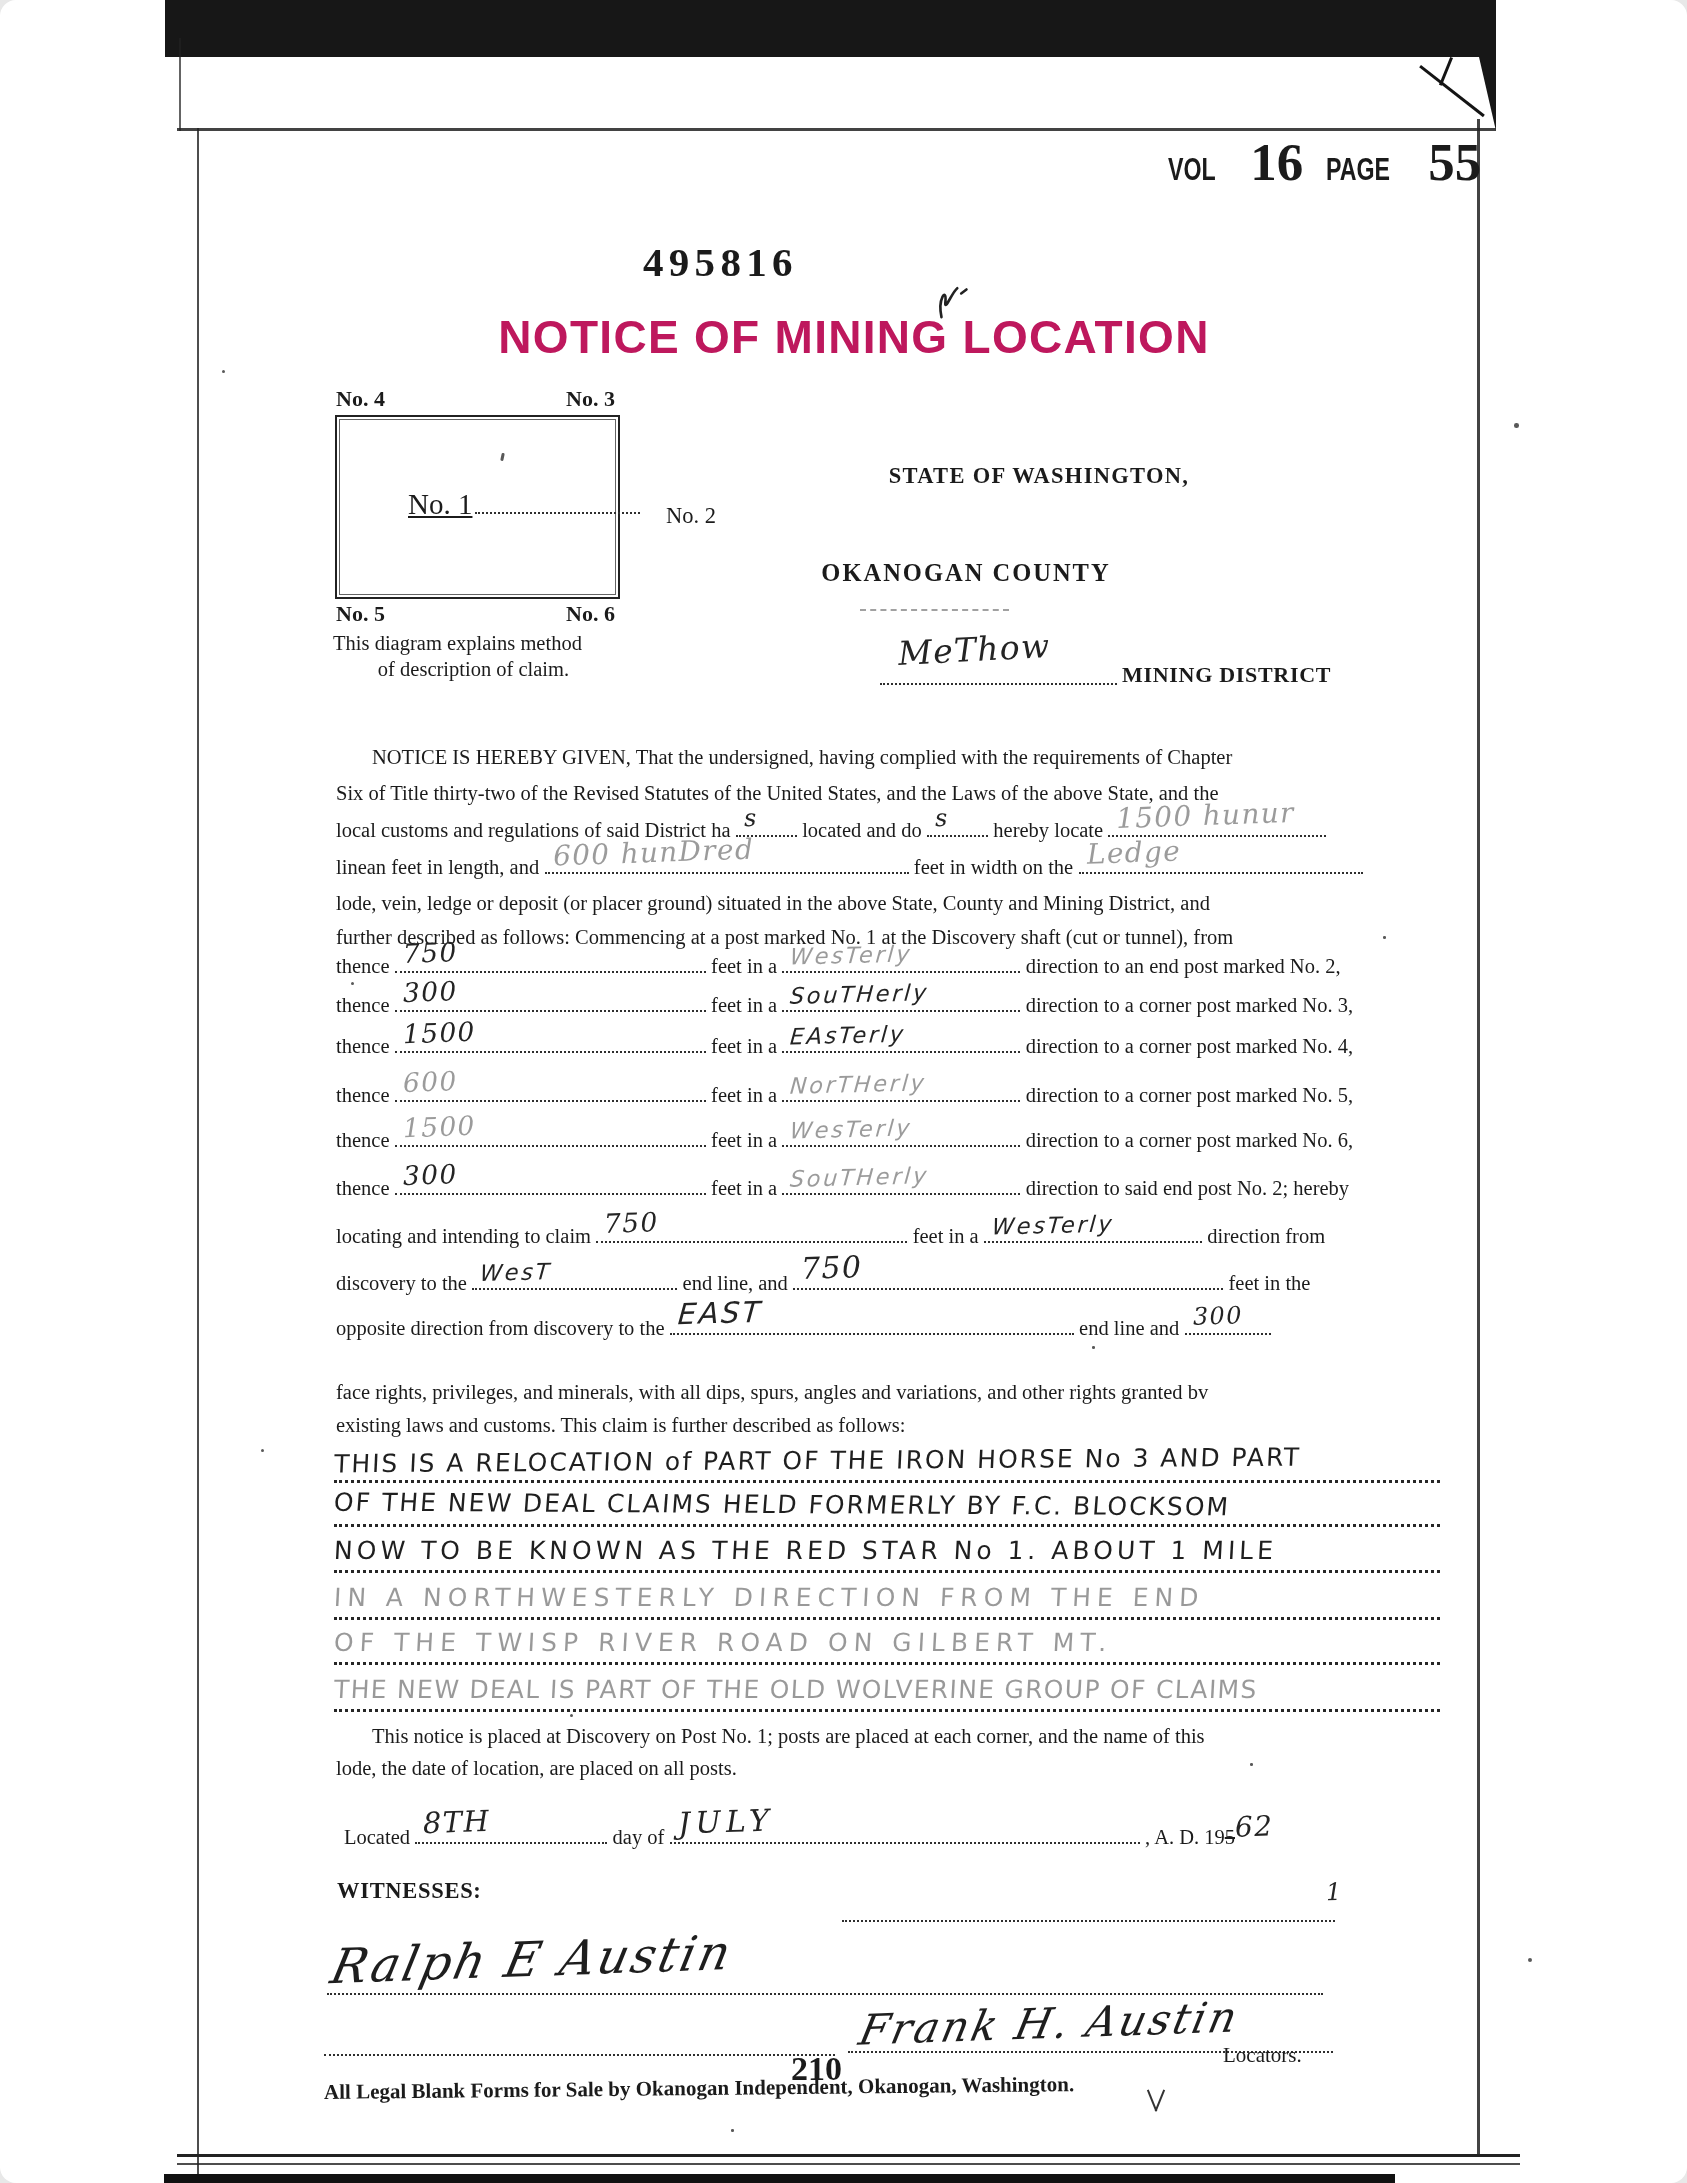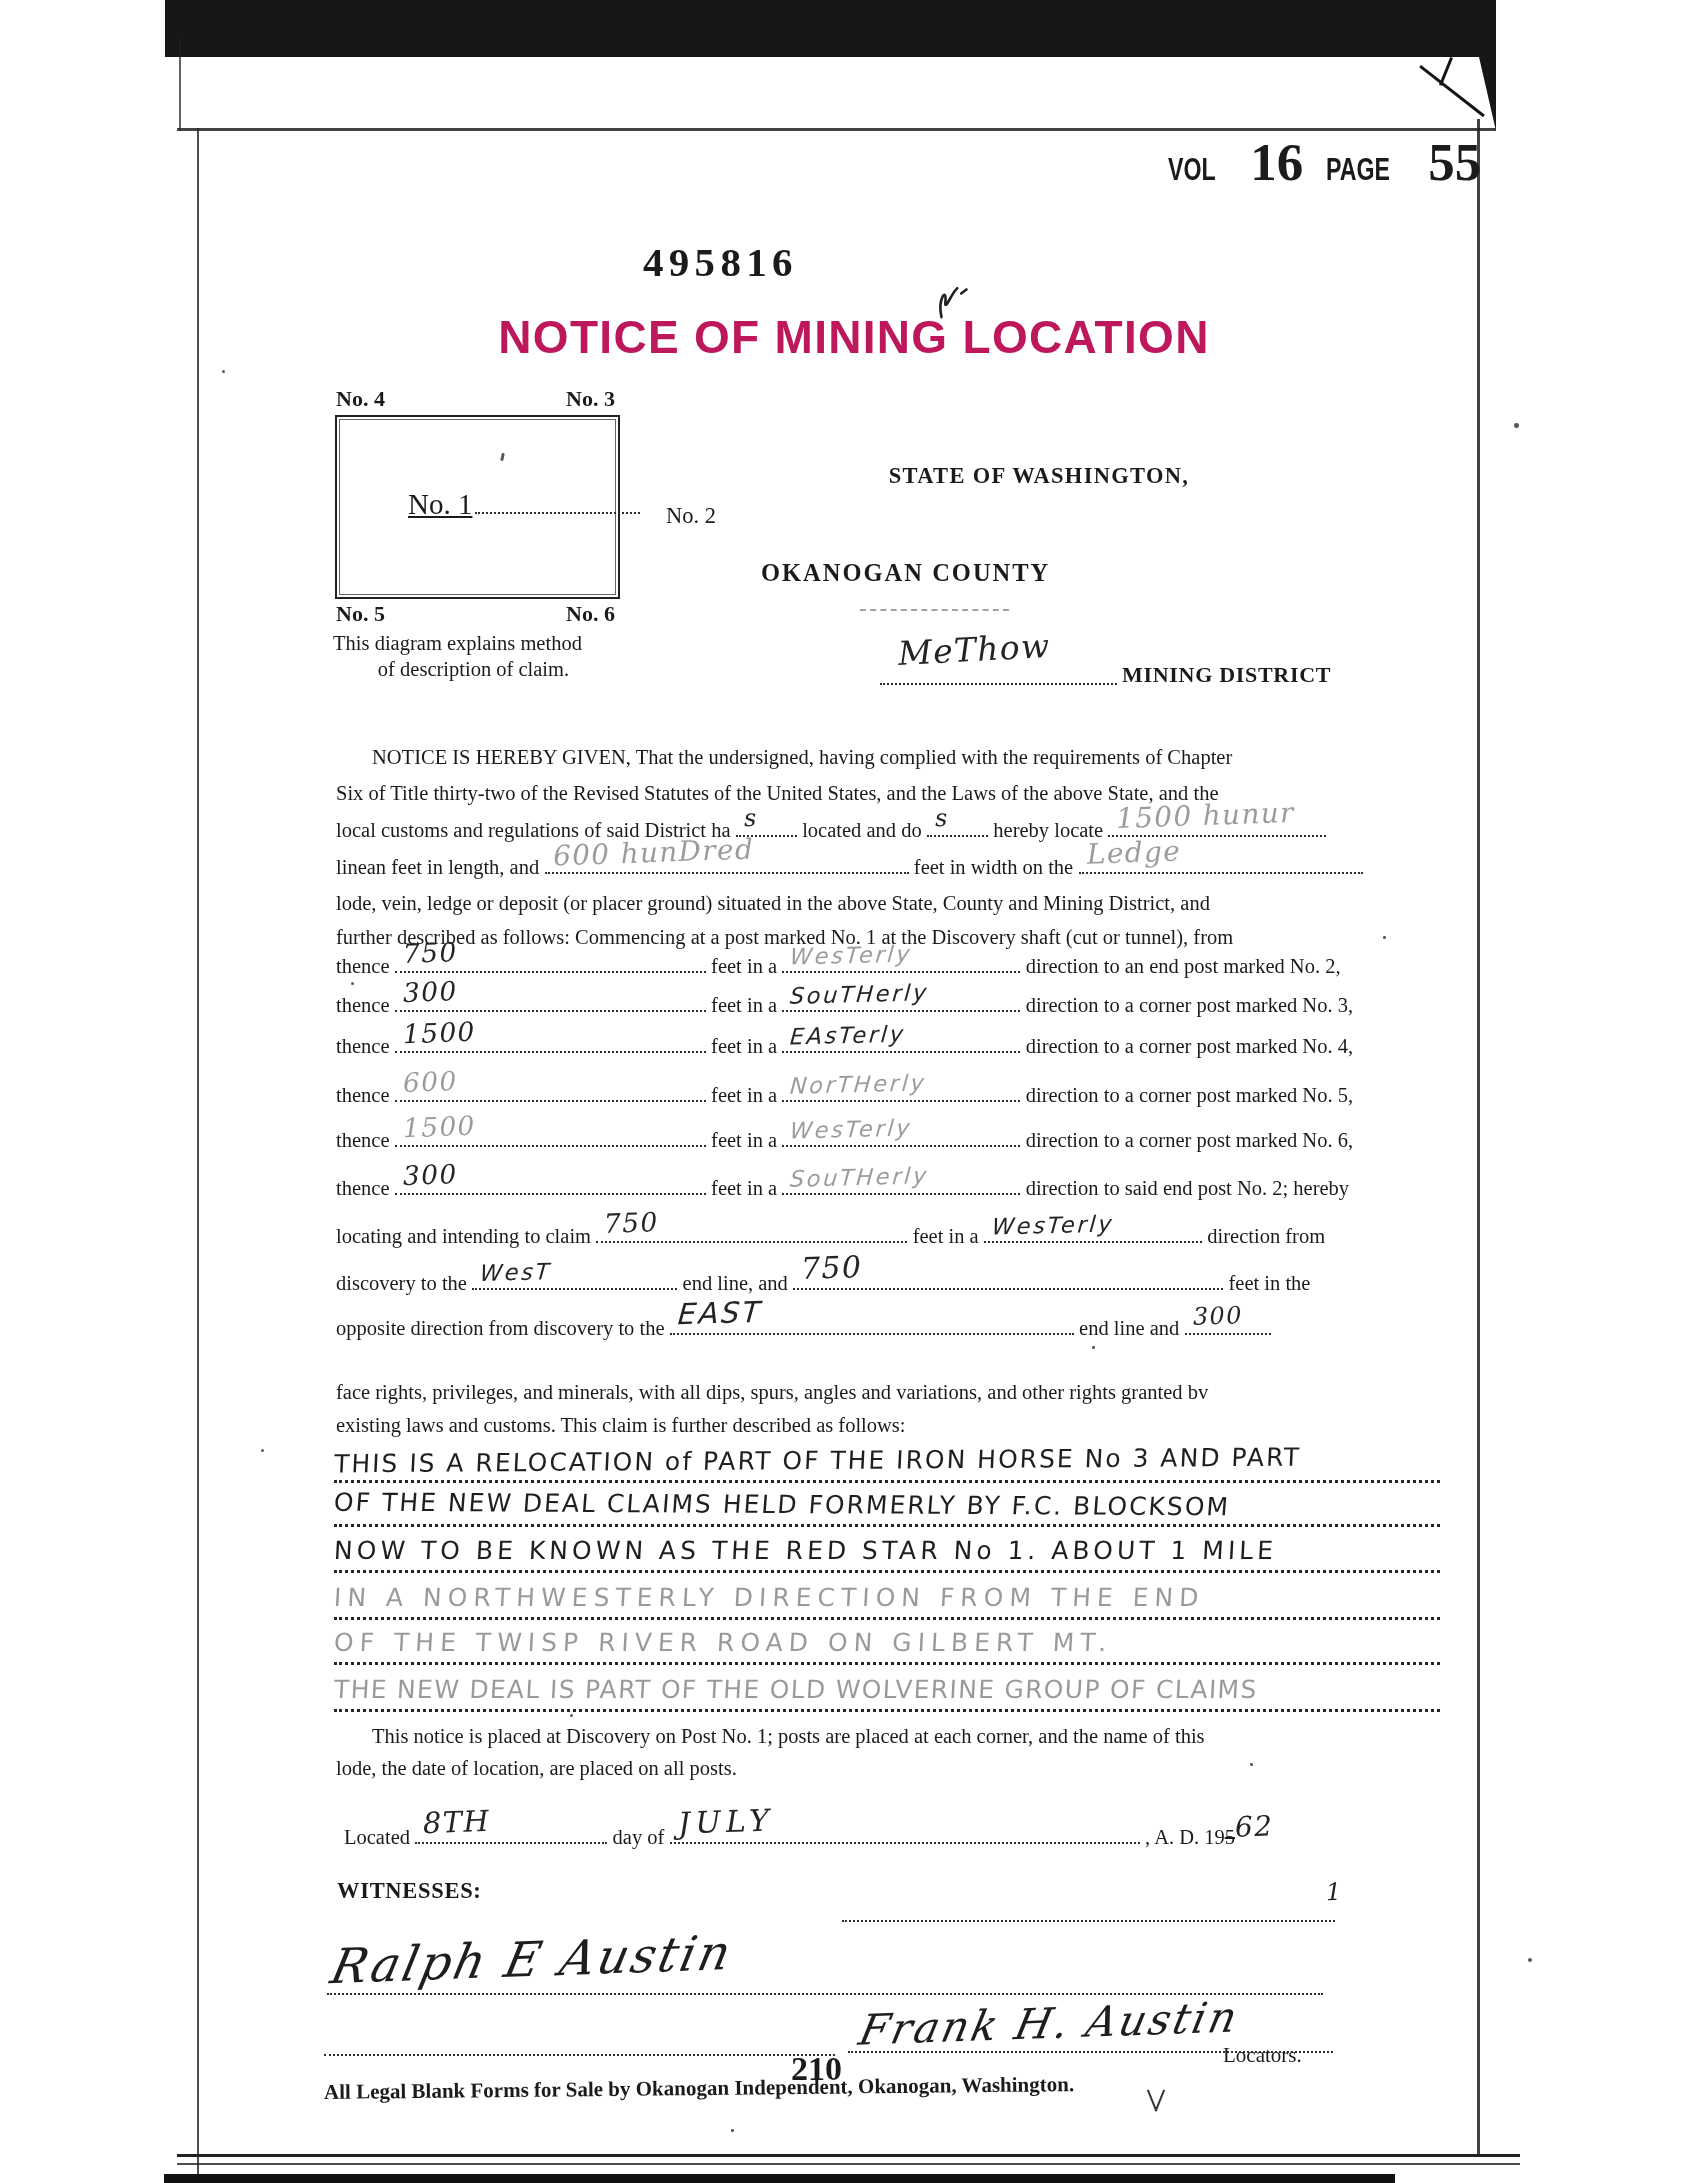--- a/index.html
+++ b/index.html
@@ -1,17 +1,17 @@
 <!DOCTYPE html>
 <html style="font-size:10.6px"><head>
 <meta charset="utf-8">
 <style>
   html,body{margin:0;padding:0;background:#e8e8e8;}
   #page{position:relative;width:1687px;height:2183px;background:#ffffff;overflow:hidden;
-        font-family:"Liberation Serif",serif;color:#1b1b1b;}
+        font-family:"Liberation Serif",serif;color:#1b1b1b;border-radius:16px;}
   .abs{position:absolute;}
   .printed{font-family:"Liberation Serif",serif;color:#1b1b1b;white-space:nowrap;font-size:20.5px;}
   .bold{font-weight:bold;}
   
   .bar-top{position:absolute;left:165px;top:0;width:1331px;height:57px;background:#171717;}
   .fold-tri{position:absolute;left:1479px;top:57px;width:17px;height:74px;background:#171717;
             clip-path:polygon(100% 0,100% 100%,0 0);}
   .crease1{position:absolute;left:1421px;top:65px;width:81px;height:3.3px;background:#141414;
            transform:rotate(38deg);transform-origin:left top;}
   .crease2{position:absolute;left:1453px;top:58px;width:30px;height:2.6px;background:#141414;
@@ -83,21 +83,21 @@
     </div>
     <div class="speck" style="left:164px;top:36px;width:3.3px;height:8px;border-radius:1.3px;transform:rotate(12deg);"></div>
   </div>
   <div class="abs printed bold" style="left:336px;top:601px;font-size:22px;">No. 5</div>
   <div class="abs printed bold" style="left:537px;top:601px;width:78px;text-align:right;font-size:22px;">No. 6</div>
   <div class="abs printed" style="left:666px;top:503px;font-size:22.5px;">No. 2</div>
   <div class="abs printed" style="left:302px;top:632px;width:311px;text-align:center;font-size:20.5px;">This diagram explains method</div>
   <div class="abs printed" style="left:318px;top:658px;width:311px;text-align:center;font-size:20.5px;">of description of claim.</div>
 
   <div class="abs printed bold" style="left:834px;top:463px;width:410px;text-align:center;font-size:22.5px;letter-spacing:1.3px;">STATE OF WASHINGTON,</div>
-  <div class="abs printed bold" style="left:761px;top:559px;width:410px;font-size:24.5px;letter-spacing:2px;">OKANOGAN COUNTY</div>
+  <div class="abs printed bold" style="left:761px;top:559px;width:410px;text-align:center;font-size:24.5px;letter-spacing:2px;">OKANOGAN COUNTY</div>
   <div class="abs" style="left:860px;top:609px;width:149px;border-top:2px dashed #555;opacity:.55;"></div>
   <div class="abs hw" style="left:898px;top:630px;font-size:33px;transform:rotate(-3deg);">MeThow</div>
   <div class="dotline" style="left:880px;top:683px;width:237px;"></div>
   <div class="abs printed bold" style="left:1122px;top:662px;font-size:22px;letter-spacing:0.7px;">MINING DISTRICT</div>
 
   <div class="abs printed" style="left:336px;top:782px;">Six of Title thirty-two of the Revised Statutes of the United States, and the Laws of the above State, and the</div>
   <div class="abs printed" style="left:372px;top:746px;">NOTICE IS HEREBY GIVEN, That the undersigned, having complied with the requirements of Chapter</div>
   <div class="abs printed" style="left:336px;top:819px;">
     <span>local customs and regulations of said District ha</span><span class="fill" style="width:61px;"><span class="hw" style="font-size:24px;">s</span></span><span>located and do</span><span class="fill" style="width:61px;"><span class="hw" style="font-size:24px;">s</span></span><span>hereby locate</span><span class="fill" style="width:218px;"><span class="hw faint" style="font-size:28px;">1500 hunur</span></span>
   </div>

